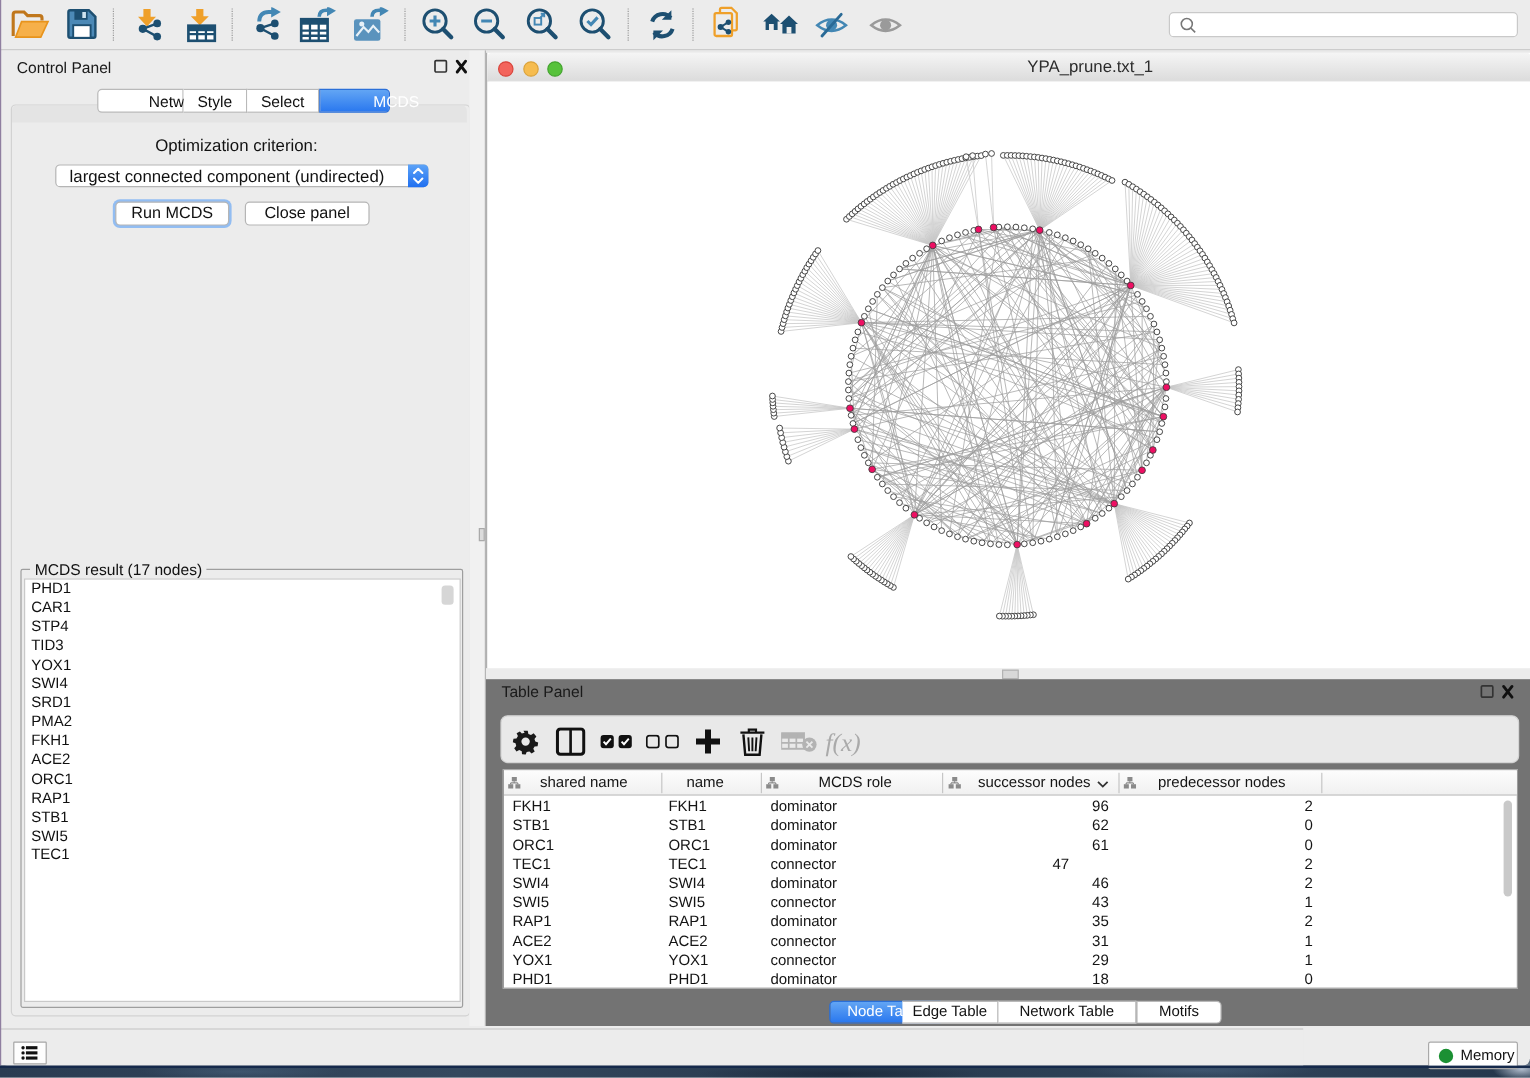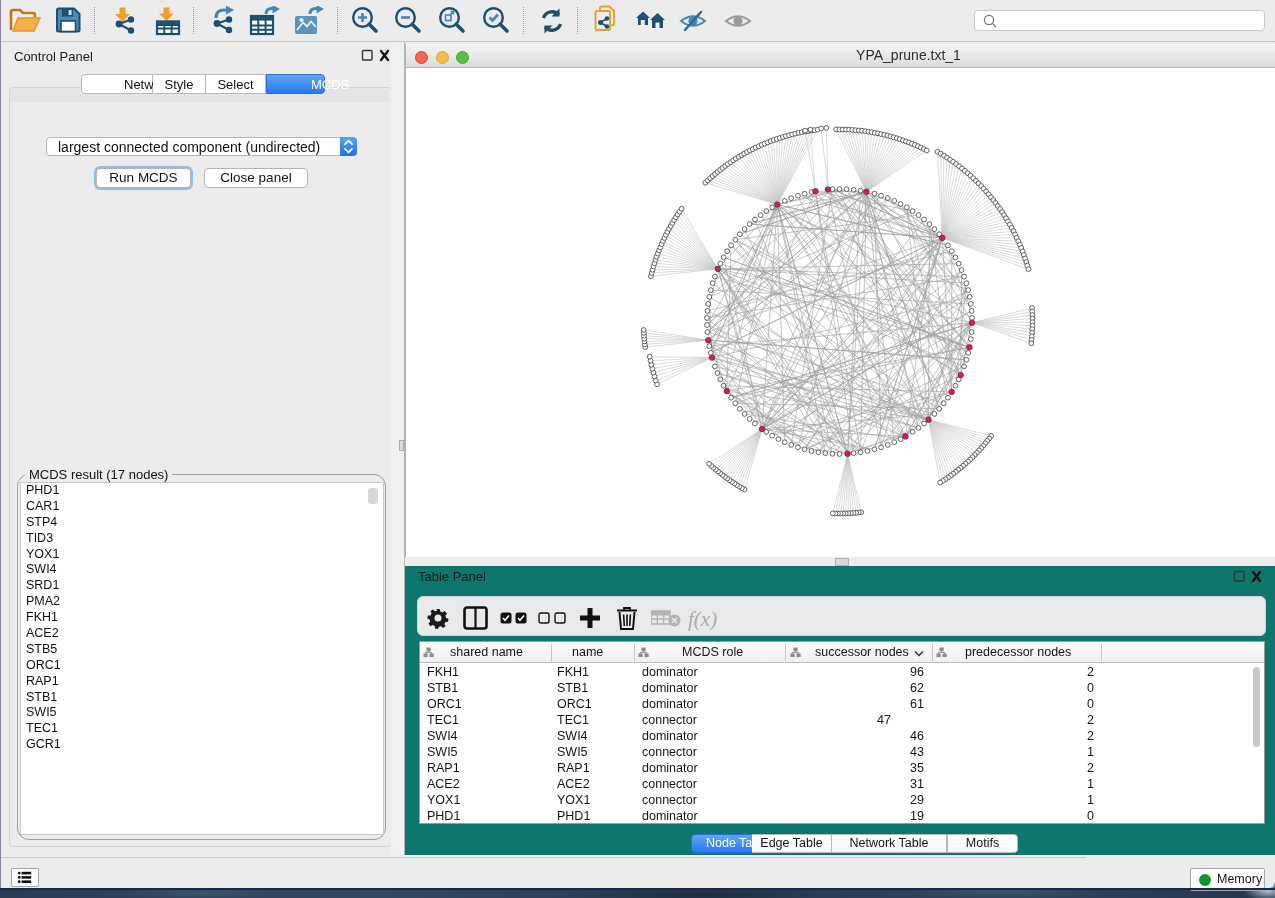--- a/index.html
+++ b/index.html
@@ -26,40 +26,40 @@
 .tabs{position:absolute;top:32px;height:20px;font-size:13px;}
 .tab{position:absolute;top:0;height:20px;line-height:20px;text-align:center;background:#fff;border:1px solid #b9b9b9;box-sizing:border-box;color:#111;}
 .tab.sel{background:linear-gradient(#62a5f4,#2a78ef);color:#fff;border-color:#2a6fd8;padding-left:44px;}
 #opt-label{position:absolute;left:0;top:71px;width:392px;text-align:center;font-size:14px;color:#111;}
 #dd{position:absolute;left:45px;top:95px;width:311px;height:19px;background:#fff;border:1px solid #b5b5b5;border-radius:4px;box-sizing:border-box;}
 #dd-text{position:absolute;left:11px;top:1px;font-size:14px;color:#111;line-height:17px;}
 #dd-btn{position:absolute;right:-1px;top:-1px;width:17px;height:19px;border-radius:0 4px 4px 0;background:linear-gradient(#5da3f7,#1f6ff0);}
 .btn{position:absolute;top:126px;height:20px;background:#fff;border:1px solid #b5b5b5;border-radius:4px;box-sizing:border-box;text-align:center;font-size:13.5px;line-height:18px;color:#111;}
 #btn-run{left:95px;width:95px;box-shadow:0 0 0 2px #92bdf2;}
 #btn-close{left:203px;width:104px;}
-#fieldset{position:absolute;left:16px;top:432px;width:367px;height:364px;border:1px solid #9e9e9e;border-radius:12px;}
+#fieldset{position:absolute;left:16px;top:432px;width:367px;height:364px;border:1px solid #9e9e9e;border-radius:2px;}
 #legend{position:absolute;left:7px;top:-8px;background:#ececec;padding:0 4px;font-size:13px;color:#111;}
 #mlist{position:absolute;left:2px;top:7px;width:364px;height:353px;background:#fff;border:1px solid #c9c9c9;box-sizing:border-box;}
 #mlist div{height:15.9px;line-height:15.9px;font-size:12.5px;color:#111;padding-left:5px;}
 #mthumb{position:absolute;left:347px;top:5px;width:5px;height:70px;background:#d6d6d6;border-radius:3px;}
 
 #vdiv{position:absolute;left:391px;top:42px;width:14px;height:813px;background:#f1f1f1;border-right:1px solid #b5b5b5;box-sizing:border-box;}
 #vdiv-h{position:absolute;left:8px;top:398px;width:5px;height:11px;background:#dcdcdc;border:1px solid #aaa;box-sizing:border-box;}
 
 #netstrip{position:absolute;left:405px;top:42px;width:870px;height:2px;background:#e9e9e9;}
 #netwin{position:absolute;left:405px;top:44px;width:870px;height:513px;background:#fff;border-left:1px solid #b0b0b0;box-sizing:border-box;}
 #nettitle{position:absolute;left:0;top:0;width:870px;height:24px;background:linear-gradient(#f5f5f5,#dcdcdc);border-bottom:1px solid #b3b3b3;border-radius:4px 4px 0 0;box-sizing:border-box;}
 .tl{position:absolute;top:6.5px;width:11px;height:11px;border-radius:50%;}
 #nettitle span{position:absolute;left:0;top:3px;width:1005px;text-align:center;font-size:14px;color:#2c2c2c;}
 #netcanvas{position:absolute;left:1px;top:24px;width:869px;height:489px;background:#fff;overflow:hidden;}
 
 #hdiv{position:absolute;left:405px;top:557px;width:870px;height:9px;background:#ececec;}
 #hdiv-h{position:absolute;left:430px;top:1px;width:12px;height:6px;background:#d8d8d8;border:1px solid #b3b3b3;}
 
-#tpanel{position:absolute;left:405px;top:566px;width:870px;height:289px;background:#0f766e;}
+#tpanel{position:absolute;left:405px;top:566px;width:870px;height:289px;background:#737373;}
 #tp-title{position:absolute;left:13px;top:3px;font-size:13px;color:#1a1a1a;}
 #tp-toolbar{position:absolute;left:12px;top:30px;width:849px;height:40px;background:#e9e9e9;border:1px solid #d4d4d4;border-radius:6px;box-sizing:border-box;}
 #ttable{position:absolute;left:14px;top:75px;width:846px;height:183px;background:#fff;border:1px solid #9c9c9c;box-sizing:border-box;}
 #thead{position:absolute;left:0;top:0;width:844px;height:21px;background:linear-gradient(#fdfdfd,#f0f0f0);border-bottom:1px solid #bdbdbd;box-sizing:border-box;}
 .hsep{position:absolute;top:2px;width:0;height:17px;border-left:1px solid #c6c6c6;}
 .htxt{position:absolute;top:3px;font-size:12.5px;color:#141414;}
 .hico{position:absolute;top:5px;}
 .trow{position:absolute;left:0;width:844px;height:16px;font-size:12.5px;color:#141414;}
 .trow span{position:absolute;top:1px;}
 #tscroll{position:absolute;left:833px;top:25px;width:7px;height:80px;background:#c9c9c9;border-radius:4px;}
@@ -194,20 +194,21 @@
   <svg class="abs" style="left:360px;top:7px" width="30" height="13" viewBox="0 0 30 13">
         <rect x="1.5" y="1.5" width="9.5" height="9.5" fill="none" stroke="#333" stroke-width="1.4" rx="1"></rect>
         <path d="M20 2 L27 11 M27 2 L20 11" stroke="#111" stroke-width="2.4" stroke-linecap="round"></path>
       </svg>
   <div class="tabs">
    <div class="tab" style="left:80px;width:72px;border-radius:4px 0 0 4px;padding-left:42px;">Network</div>
    <div class="tab" style="left:152px;width:53px;border-left:none;">Style</div>
    <div class="tab" style="left:205px;width:60px;border-left:none;">Select</div>
    <div class="tab sel" style="left:265px;width:59px;border-radius:0 4px 4px 0;">MCDS</div>
   </div>
+  <div id="opt-label">Optimization criterion:</div>
   <div id="dd">
         <div id="dd-text">largest connected component (undirected)</div>
    <div id="dd-btn"><svg width="17" height="19" viewBox="0 0 17 19">
             <path d="M5 7.2 L8.5 3.6 L12 7.2" fill="none" stroke="#fff" stroke-width="1.7" stroke-linecap="round" stroke-linejoin="round"></path>
             <path d="M5 11.8 L8.5 15.4 L12 11.8" fill="none" stroke="#fff" stroke-width="1.7" stroke-linecap="round" stroke-linejoin="round"></path>
           </svg></div>
       </div>
   <div class="btn" id="btn-run">Run MCDS</div>
   <div class="btn" id="btn-close">Close panel</div>
   <div id="fieldset">
@@ -216,27 +217,25 @@
           <div>PHD1</div>
           <div>CAR1</div>
           <div>STP4</div>
           <div>TID3</div>
           <div>YOX1</div>
           <div>SWI4</div>
           <div>SRD1</div>
           <div>PMA2</div>
           <div>FKH1</div>
           <div>ACE2</div>
-          <div>STB5</div>
           <div>ORC1</div>
           <div>RAP1</div>
           <div>STB1</div>
           <div>SWI5</div>
           <div>TEC1</div>
-          <div>GCR1</div>
           <div id="mthumb"></div>
         </div>
   </div>
  </div>
  <div id="vdiv">
       <div id="vdiv-h"></div>
     </div>
  <div id="netstrip"></div>
  <div id="netwin">
   <div id="nettitle">
@@ -1208,21 +1207,21 @@
           <span style="left:7px">YOX1</span>
           <span style="left:137px">YOX1</span>
           <span style="left:222px">connector</span>
           <span style="left:424px;width:80px;text-align:right">29</span>
           <span style="left:594px;width:80px;text-align:right">1</span>
         </div>
         <div class="trow" style="top:166px">
           <span style="left:7px">PHD1</span>
           <span style="left:137px">PHD1</span>
           <span style="left:222px">dominator</span>
-          <span style="left:424px;width:80px;text-align:right">19</span>
+          <span style="left:424px;width:80px;text-align:right">18</span>
           <span style="left:594px;width:80px;text-align:right">0</span>
         </div>
         <div id="tscroll"></div>
       </div>
   <div class="btab sel" style="left:254px;width:93px;border-radius:4px 0 0 4px;margin-left:32px;">Node Table</div>
       <div class="btab" style="left:347px;width:80px;border-left:none;">Edge Table</div>
       <div class="btab" style="left:427px;width:115px;border-left:none;">Network Table</div>
       <div class="btab" style="left:542px;width:71px;border-radius:0 4px 4px 0;">Motifs</div>
  </div>
  <div id="status">

